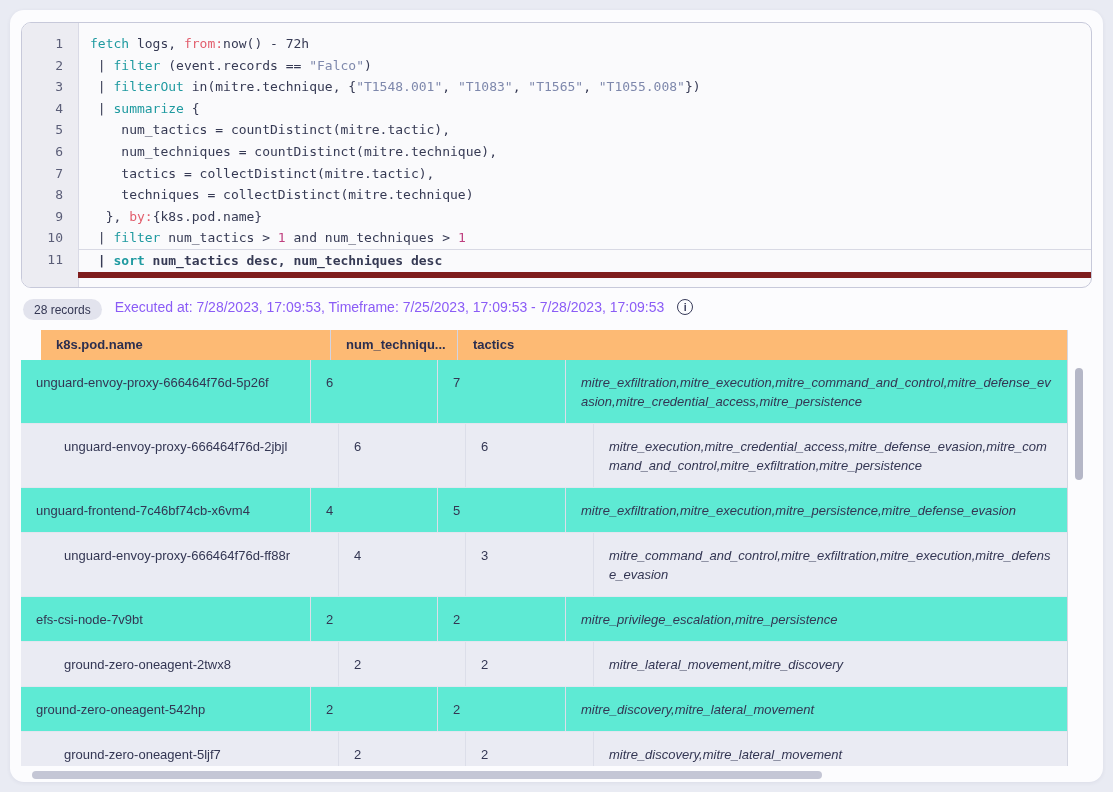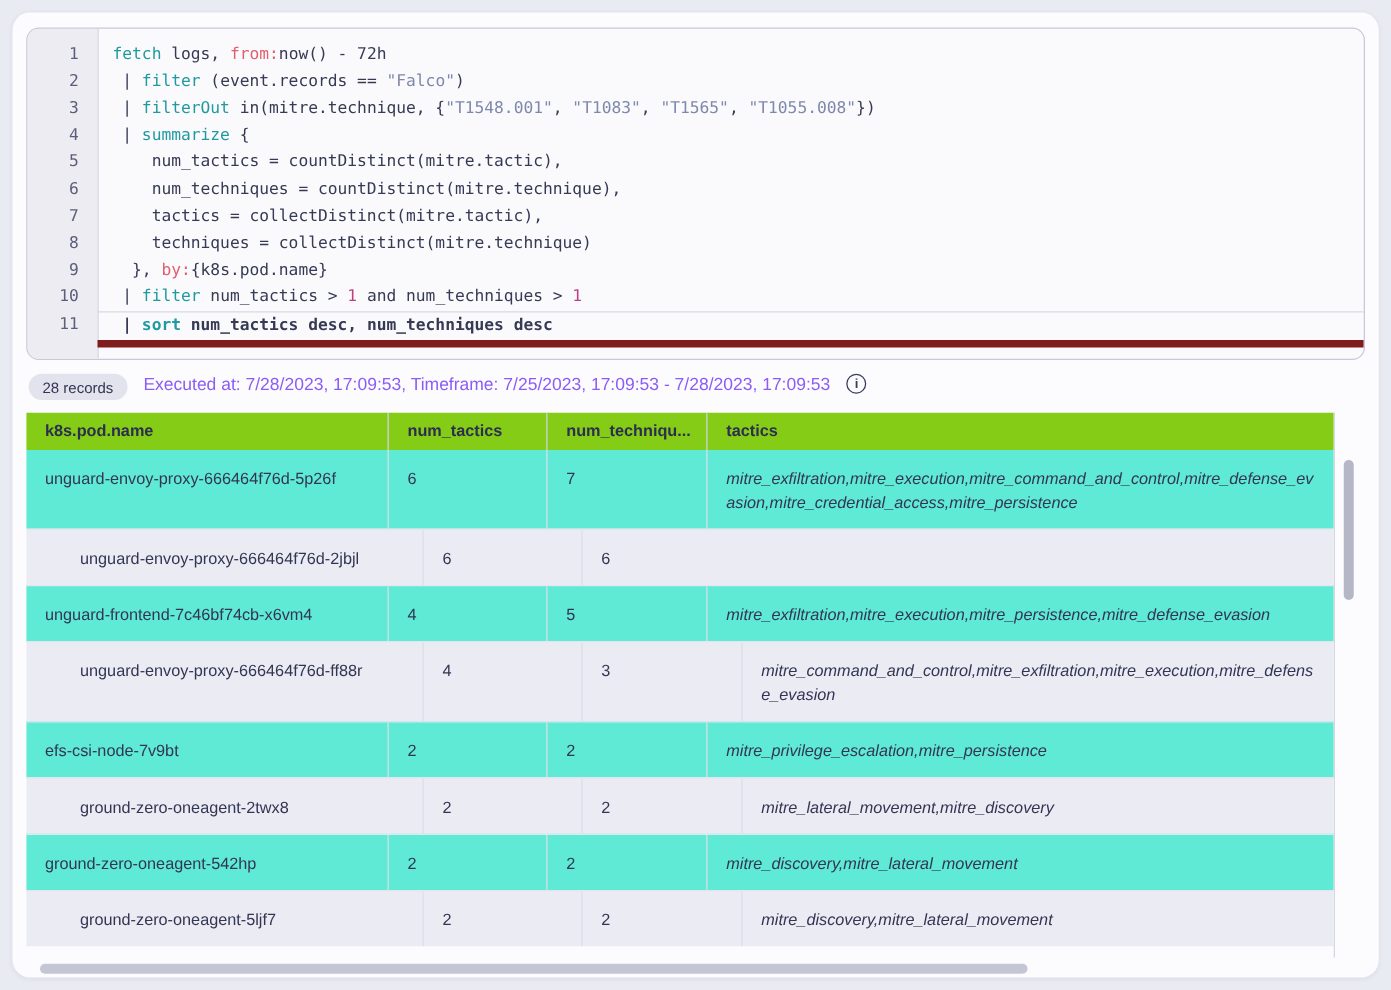--- a/index.html
+++ b/index.html
@@ -99,23 +99,24 @@
     height: 436px;
     overflow: hidden;
     border-right: 1px solid #d4d6e2;
     font-size: 13px;
   }
   .tbl-head, .tbl-row {
     display: grid;
     grid-template-columns: 290px 127px 128px 1fr;
   }
   .tbl-head {
-    background: #84cc16;
+    background: #fdba74;
     height: 30px;
     align-items: center;
+    margin-left: 20px;
   }
   .hc {
     font-weight: 700;
     color: #2b2e4f;
     padding: 0 10px 0 15px;
     height: 30px; line-height: 30px;
     border-right: 1px solid #d2d4e2;
     white-space: nowrap; overflow: hidden;
   }
   .hc:last-child { border-right: none; }
@@ -219,36 +220,36 @@
   <div class="statusbar">
     <span class="records-badge">28 records</span>
     <span class="status-text">Executed at: 7/28/2023, 17:09:53, Timeframe: 7/25/2023, 17:09:53 - 7/28/2023, 17:09:53</span>
     <span class="info-icon">i</span>
   </div>
 
   <div class="table-area">
     <div class="tbl">
       <div class="tbl-head">
         <div class="hc">k8s.pod.name</div>
-        <div class="hc">num_tactics</div>
         <div class="hc">num_techniqu...</div>
         <div class="hc">tactics</div>
       </div>
       <div id="table-body">
   <div class="tbl-row">
     <div class="cell pod">unguard-envoy-proxy-666464f76d-5p26f</div>
     <div class="cell">6</div>
     <div class="cell">7</div>
     <div class="cell tactics">mitre_exfiltration,mitre_execution,mitre_command_and_control,mitre_defense_evasion,mitre_credential_access,mitre_persistence</div>
   </div>
 
   <div class="tbl-row alt">
     <div class="cell pod">unguard-envoy-proxy-666464f76d-2jbjl</div>
     <div class="cell">6</div>
     <div class="cell">6</div>
+    <div class="cell tactics">mitre_execution,mitre_credential_access,mitre_defense_evasion,mitre_command_and_control,mitre_exfiltration,mitre_persistence</div>
   </div>
 
   <div class="tbl-row">
     <div class="cell pod">unguard-frontend-7c46bf74cb-x6vm4</div>
     <div class="cell">4</div>
     <div class="cell">5</div>
     <div class="cell tactics">mitre_exfiltration,mitre_execution,mitre_persistence,mitre_defense_evasion</div>
   </div>
 
   <div class="tbl-row alt">

